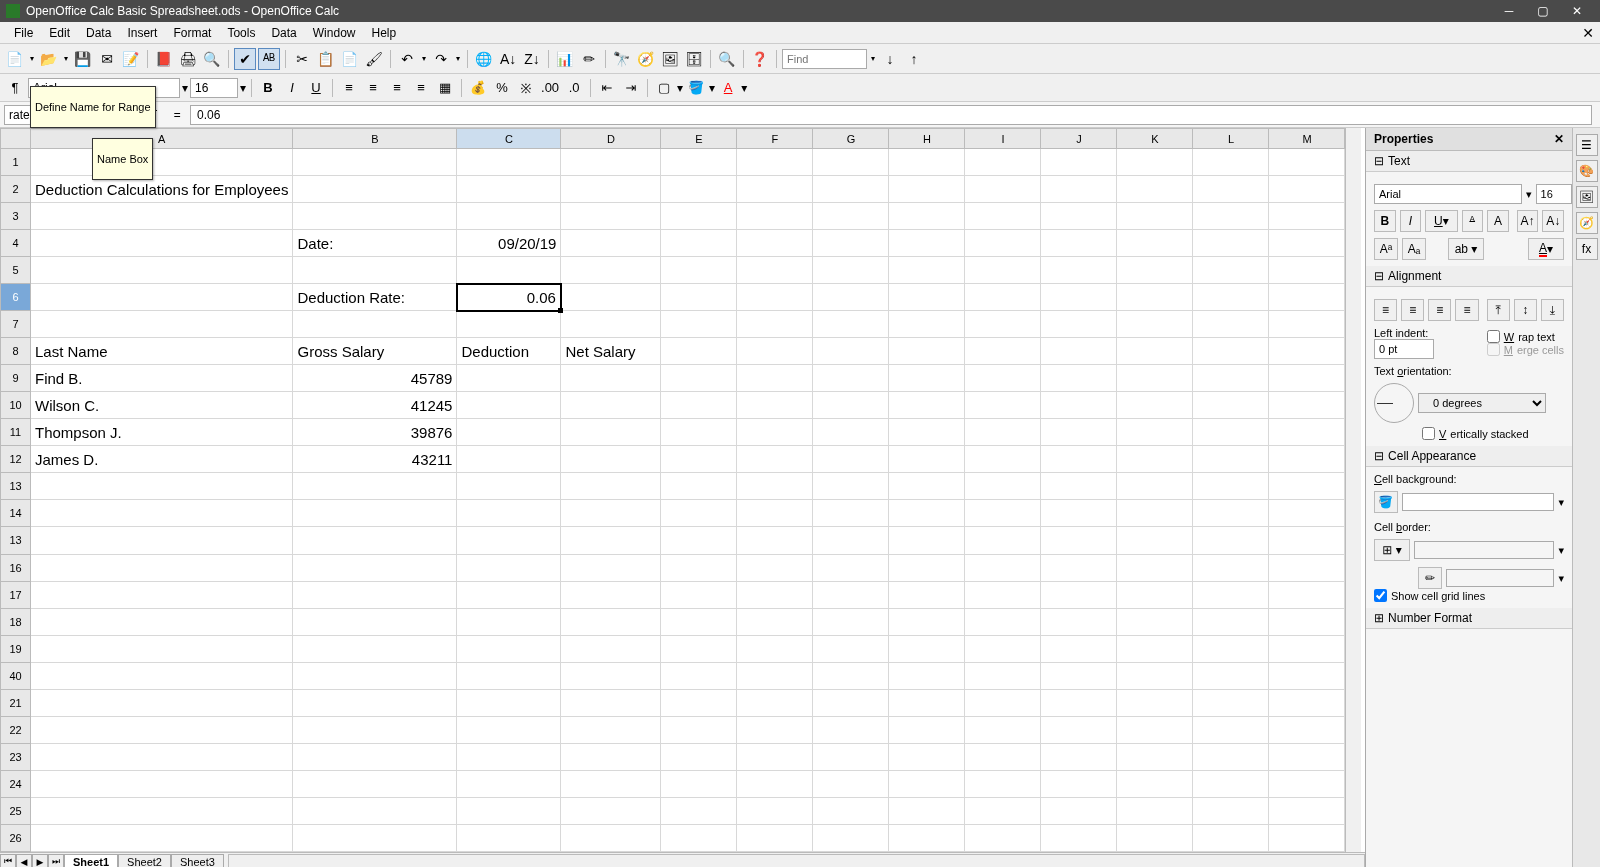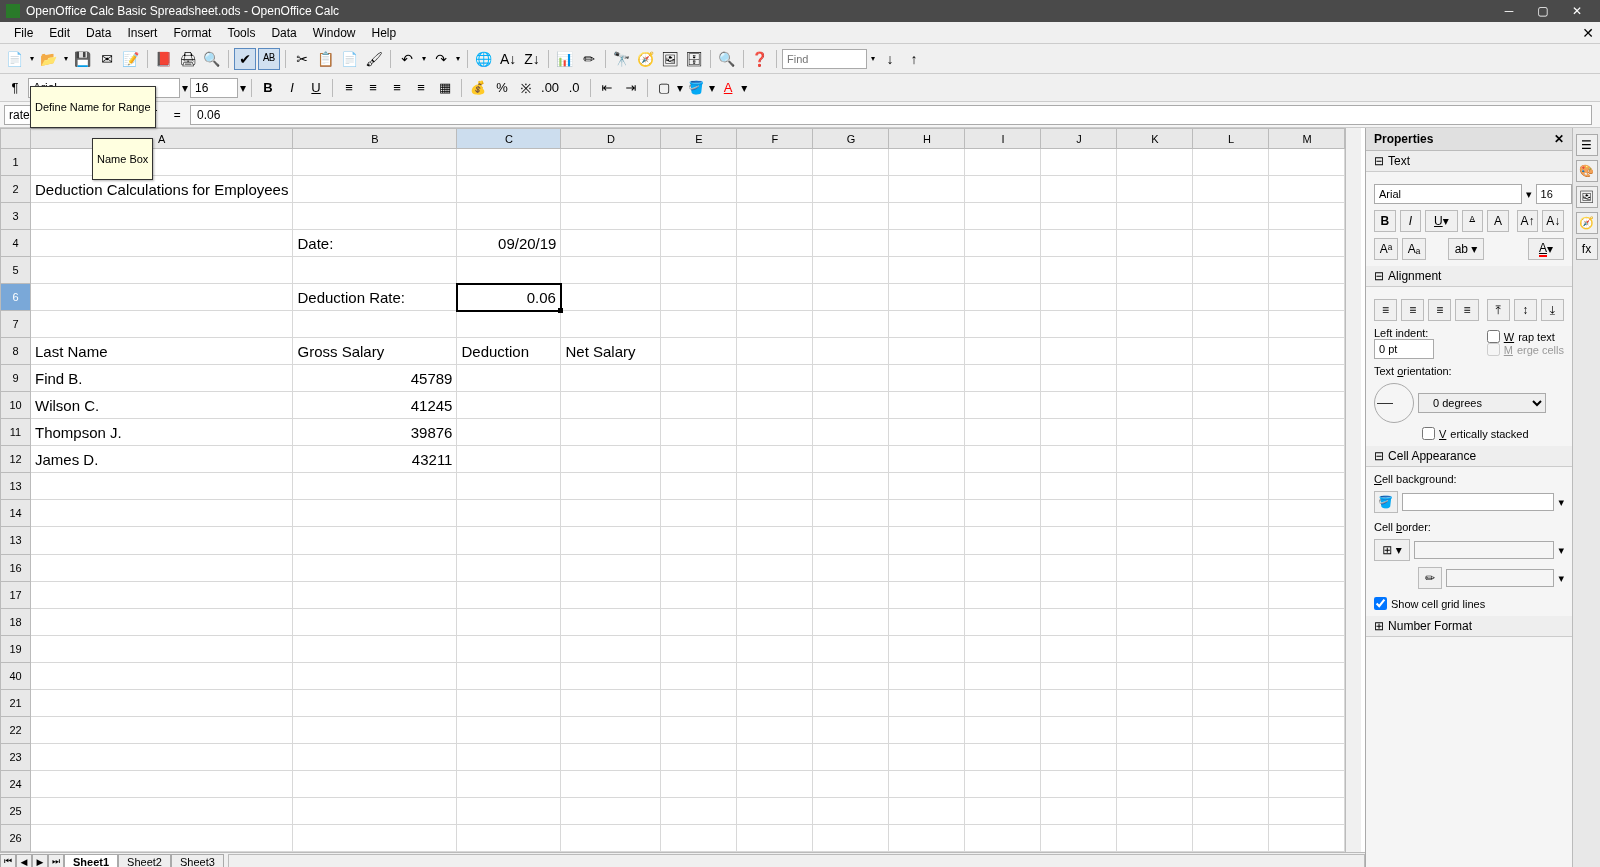--- a/index.html
+++ b/index.html
@@ -741,21 +741,21 @@
           <div class="sbtn sbtn-wide">⊞ ▾</div>
           <div style="flex:1;height:18px;border:1px solid #aaa"></div>
             <div class="dropbtn">▾</div>
         </div>
         <div class="sb-row">
           <div style="width:40px"></div>
           <div class="sbtn">✏</div>
             <div style="flex:1;height:18px;border:1px solid #aaa"></div>
             <div class="dropbtn">▾</div>
         </div>
-        <label class="chk" style="margin-top:8px">
+        <label class="chk" style="">
             <input type="checkbox" checked="" style=""> 
             <span>Show cell grid lines</span>
           </label>
       </div>
 
       <div class="section-hdr">⊞ <span>Number Format</span></div>
     </div>
     <div class="sidetabs">
       <div class="sidetab">☰</div>
       <div class="sidetab">🎨</div>

